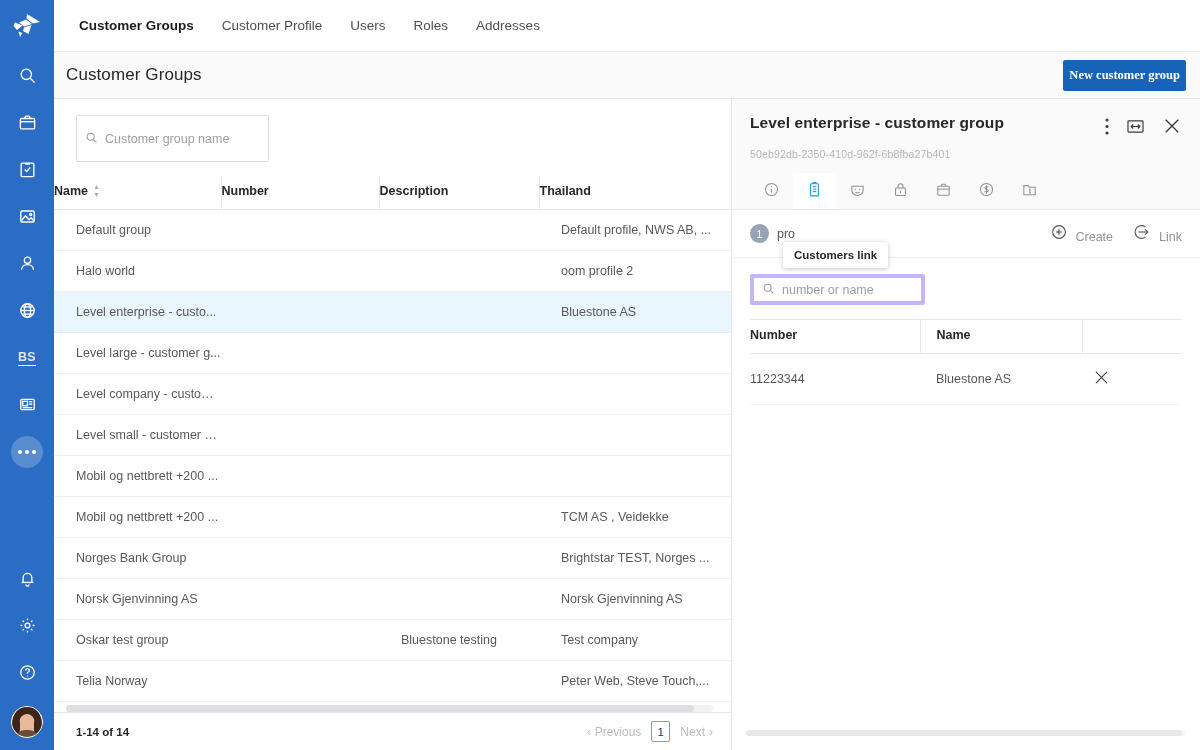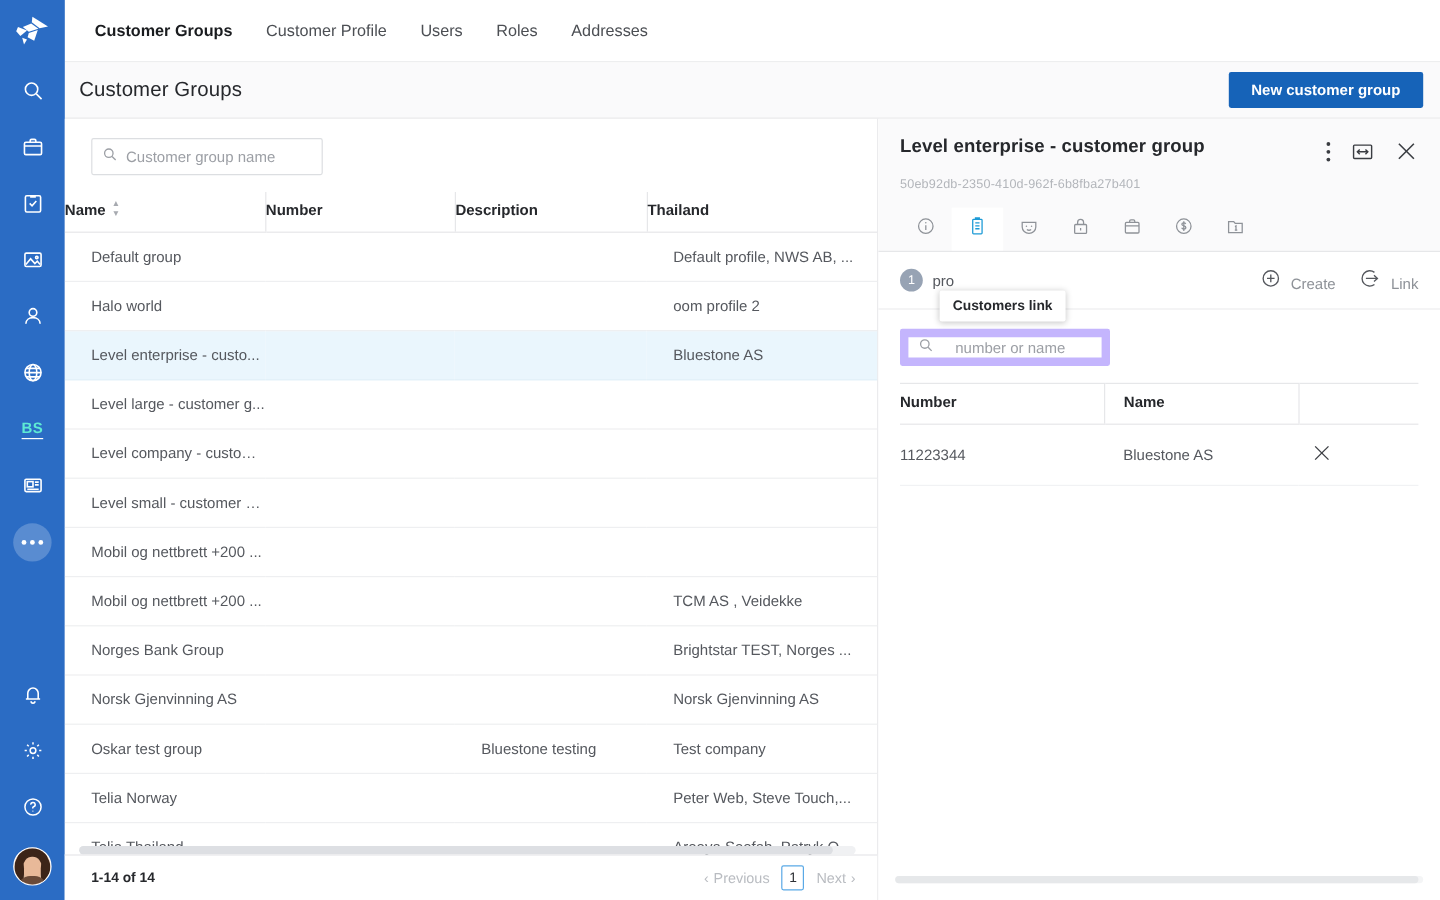--- a/index.html
+++ b/index.html
@@ -24,21 +24,21 @@
     display: flex; align-items: center; justify-content: center;
   }
   .rail-items { width: 54px; display: flex; flex-direction: column; align-items: center; }
   .rail-btn {
     width: 54px; height: 47px;
     display: flex; align-items: center; justify-content: center;
     cursor: pointer;
   }
   .rail-btn svg { display: block; }
   .rail-bs {
-    color: #5eead4; font-size: 12.5px; font-weight: bold; letter-spacing: .3px;
+    color: #e5e5e5; font-size: 12.5px; font-weight: bold; letter-spacing: .3px;
     border-bottom: 1.6px solid #ffffff; padding-bottom: 1px; line-height: 14px;
   }
   .rail-more {
     width: 32px; height: 32px; border-radius: 50%;
     background: #month; background: rgba(255,255,255,0.22);
     display: flex; align-items: center; justify-content: center;
     gap: 3px;
   }
   .rail-more i { width: 4px; height: 4px; border-radius: 50%; background: #fff; display:block; }
   .rail-bottom {
@@ -80,38 +80,38 @@
   .pagehead {
     height: 47px; background: #fafafb;
     border-bottom: 1px solid #e6e7e9;
     display: flex; align-items: center; justify-content: space-between;
     padding: 0 14px 0 12px;
     flex: 0 0 47px;
   }
   .pagetitle { font-size: 17px; color: #26282c; letter-spacing: .1px; }
   .btn-primary {
     background: #1663b8; color: #fff; border: none;
-    font-size: 12.5px; font-family: Liberation Sans, sans-serif; font-weight: bold;
-    padding: 8px 19px; border-radius: 2px; cursor: pointer; white-space: nowrap;
+    font-size: 12.5px; font-family: Liberation Serif, serif; font-weight: bold;
+    padding: 8px 6px; border-radius: 2px; cursor: pointer; white-space: nowrap;
   }
 
   
   .split { flex: 1 1 auto; display: flex; min-height: 0; }
 
   
   .listpane {
     width: 678px; flex: 0 0 678px;
     background: #fff;
     display: flex; flex-direction: column; min-height: 0;
     border-right: 1px solid #e6e7e9;
     position: relative;
   }
   .searchrow { padding: 16px 0 14px 22px; }
   .searchbox {
-    width: 193px; height: 31px;
+    width: 193px; height: 47px;
     border: 1px solid #dcdee1; border-radius: 2px;
     display: flex; align-items: center; padding: 4px 8px; gap: 7px;
     background: #fff;
   }
   .searchbox input {
     border: none; outline: none; font-size: 12.5px; font-family: inherit;
     color: #3a3d42; width: 100%; background: transparent;
   }
   .searchbox input::placeholder { color: #9c9fa5; }
 
@@ -199,22 +199,22 @@
   .tooltip {
     position: absolute; left: 51px; top: -1px;
     background: #fff; box-shadow: 0 1px 5px rgba(0,0,0,.22);
     padding: 7px 11px; font-size: 11.5px; color: #26282c; font-weight: bold;
     border-radius: 2px; white-space: nowrap; z-index: 5; margin-top: 33px;
   }
 
   .detail-search { padding: 16px 18px 14px 18px; }
   .searchbox2 {
     width: 175px; height: 31px;
-    border: 7px solid #c4b5fd; border-radius: 2px;
-    display: flex; align-items: center; padding: 0 8px; gap: 18px; background:#fff;
+    border: 4px solid #c4b5fd; border-radius: 2px;
+    display: flex; align-items: center; padding: 0 8px; gap: 7px; background:#fff;
   }
   .searchbox2 input {
     border: none; outline: none; font-size: 12.5px; font-family: inherit; width: 100%;
     color: #3a3d42; background: transparent;
   }
   .searchbox2 input::placeholder { color: #9c9fa5; }
 
   .tbl2 { width: calc(100% - 36px); margin: 0 18px; border-collapse: collapse; table-layout: fixed; }
   .tbl2 th {
     font-size: 12.5px; color: #26282c; font-weight: bold; text-align: left;

